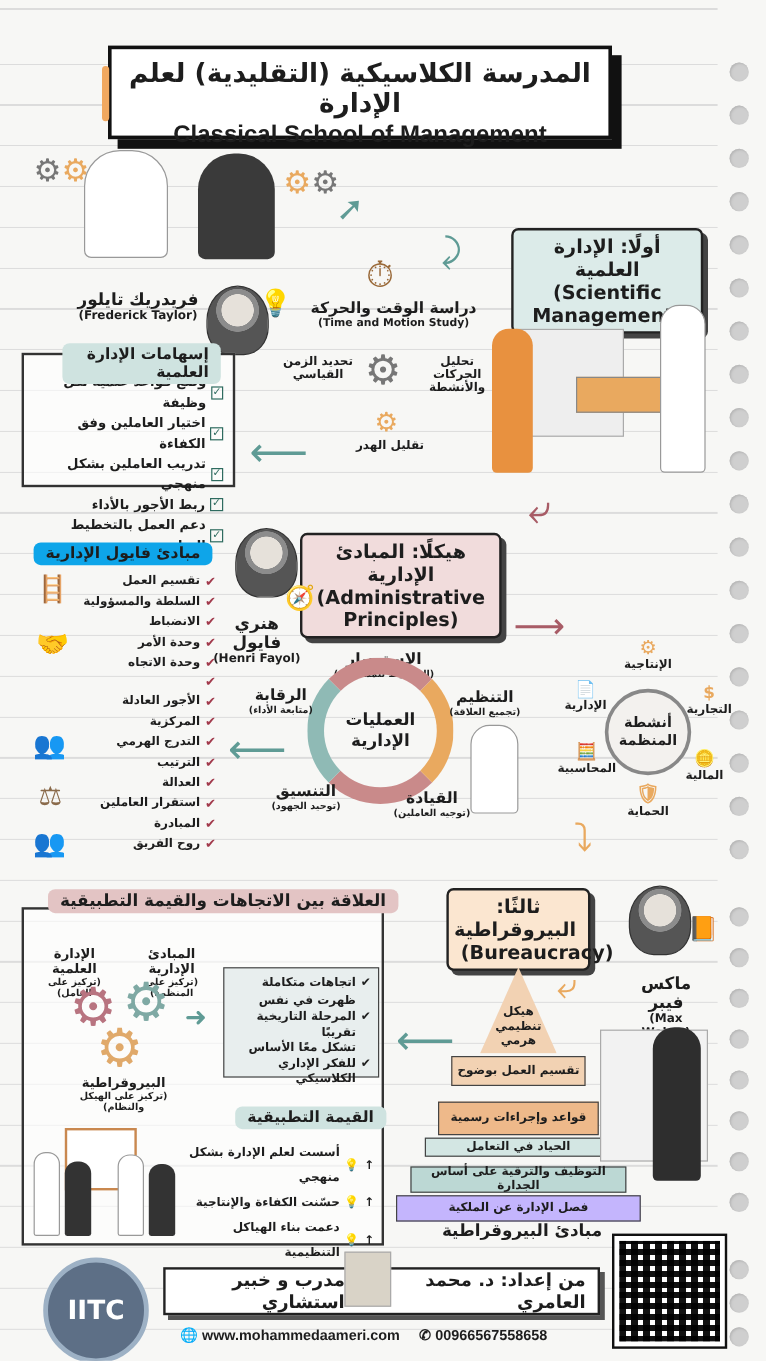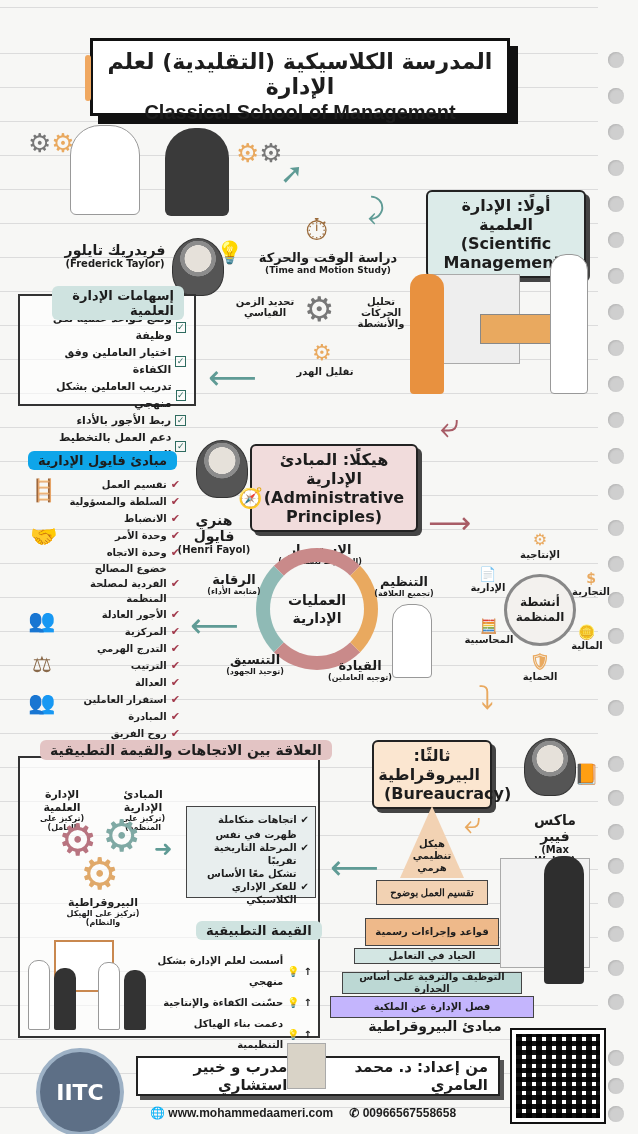--- a/index.html
+++ b/index.html
@@ -246,21 +246,20 @@
   <li>
       <span class="tick">✔</span>
       <span>وحدة الأمر</span>
     </li>
   <li>
       <span class="tick">✔</span>
       <span>وحدة الاتجاه</span>
     </li>
   <li style="line-height:15px">
       <span class="tick">✔</span>
-      <span>خضوع المصالح الفردية لمصلحة المنظمة</span>
     </li>
   <li>
       <span class="tick">✔</span>
       <span>الأجور العادلة</span>
     </li>
   <li>
       <span class="tick">✔</span>
       <span>المركزية</span>
     </li>
   <li>
@@ -338,21 +337,21 @@
 <div class="abs" style="left:574px;top:762px;font-size:20px;color:#c9884f">📙</div>
 <div class="abs person-name" style="left:520px;top:812px;width:70px;">
   <div class="ar">ماكس فيبر</div>
   <div class="en">(Max Weber)</div>
 </div>
 <div class="abs arrow" style="left:464px;top:808px;color:#e9a95f;font-size:30px">⤶</div>
 <div class="abs arrow" style="left:330px;top:850px;color:#5f9b95;font-size:34px">⟵</div>
 
 <div class="abs" style="left:330px;top:806px;width:204px;height:210px;">
   <div class="pyr-layer" style="top:0;width:64px;height:72px;background:#f2d2b3;clip-path:polygon(50% 0,100% 100%,0 100%);padding-top:28px;border:none;">هيكل تنظيمي هرمي</div>
-  <div class="pyr-layer" style="top:74px;width:112px;height:25px;background:#f2d2b3;font-family:Liberation Serif, serif;">تقسيم العمل بوضوح</div>
+  <div class="pyr-layer" style="top:74px;width:112px;height:25px;background:#f2d2b3;">تقسيم العمل بوضوح</div>
   <div class="pyr-layer" style="top:112px;width:134px;height:28px;background:#eeb98a;">قواعد وإجراءات رسمية</div>
   <div class="pyr-layer" style="top:142px;width:156px;height:16px;background:#d3e6e3;">الحياد في التعامل</div>
   <div class="pyr-layer" style="top:166px;width:180px;height:22px;background:#bcd8d4;">التوظيف والترقية على أساس الجدارة</div>
   <div class="pyr-layer" style="top:190px;width:204px;height:22px;background:#c4b5fd;">فصل الإدارة عن الملكية</div>
 </div>
 <div class="abs small-label" style="left:360px;top:1018px;width:150px;font-size:14px">مبادئ البيروقراطية</div>
 <div class="abs" style="left:500px;top:858px;width:90px;height:110px;border:1px solid #aaa;background:#f2f2f2"></div>
 <div class="abs" style="left:544px;top:856px;width:40px;height:128px;background:#2e2e2e;border-radius:18px 18px 4px 4px"></div>
 
 <div class="abs box" style="left:18px;top:756px;width:302px;height:282px;"></div>

